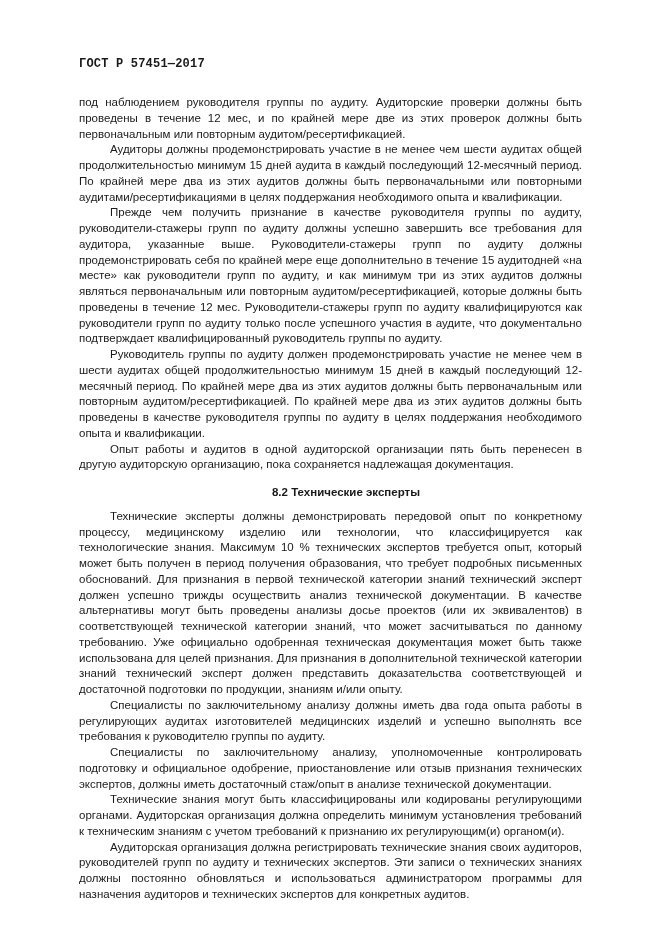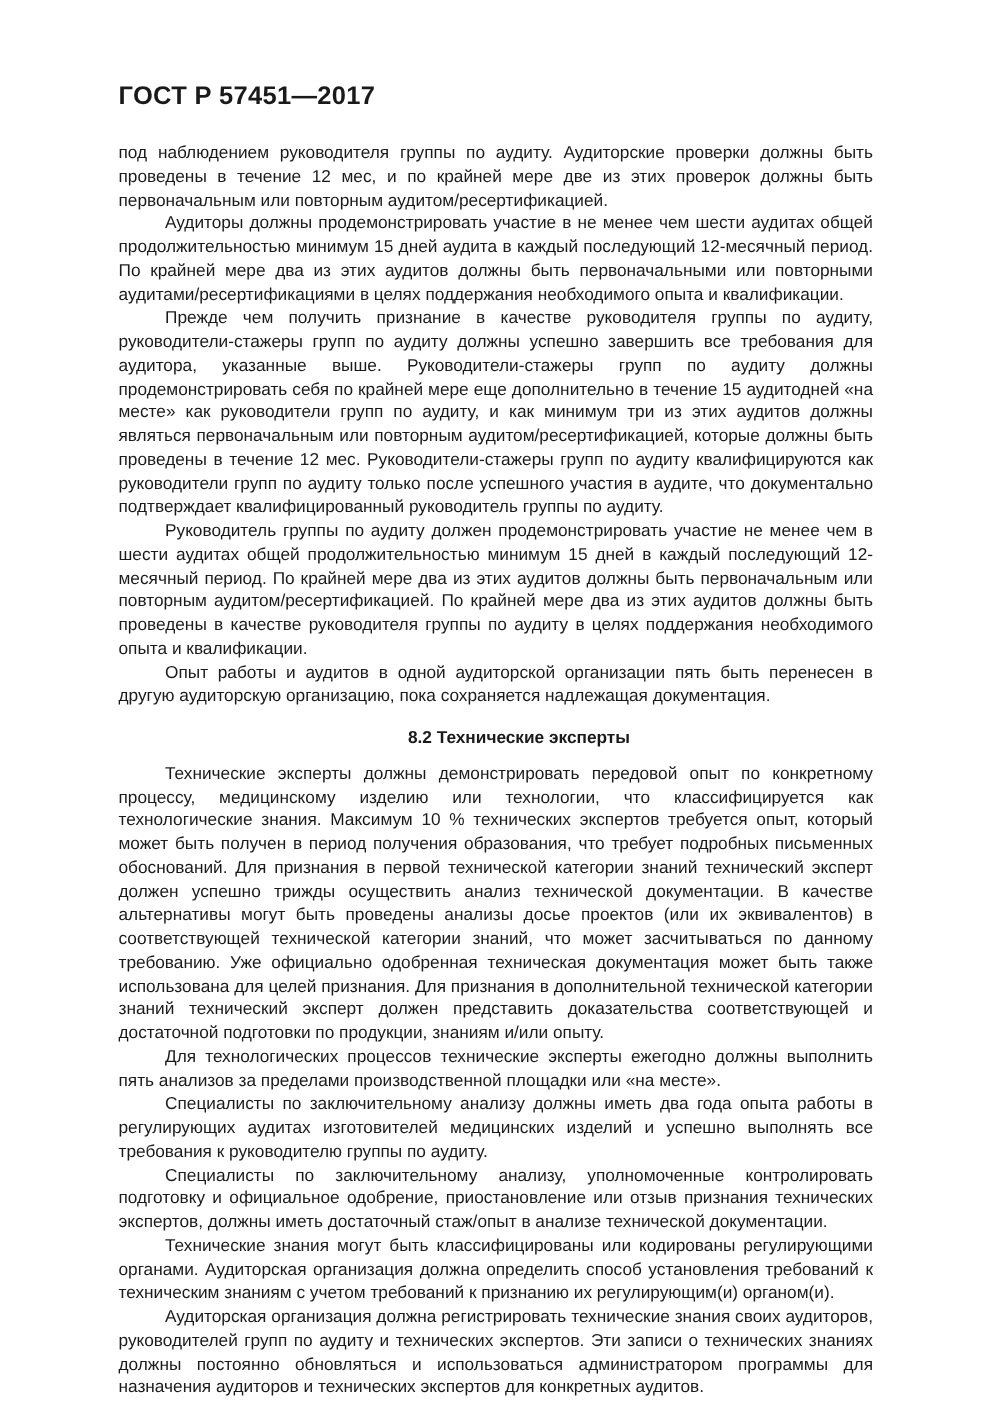--- a/index.html
+++ b/index.html
@@ -16,25 +16,26 @@
   }
   .page {
     box-sizing: border-box;
     width: 661px;
     height: 935px;
     padding: 57px 79px 0 79px;
     background: #ffffff;
     position: relative;
   }
   .running-header {
-    font-size: 17px;
+    font-size: 12px;
     line-height: 14px;
     font-weight: bold;
     letter-spacing: 0.2px;
     margin: 0 0 24px 0;
+    font-family: Liberation Mono, monospace;
   }
   .body-text {
     font-size: 11.5px;
     line-height: 15.75px;
     text-align: justify;
   }
   .para {
     margin: 0;
     text-indent: 31px;
   }
@@ -58,21 +59,20 @@
   <div class="running-header">ГОСТ Р 57451—2017</div>
 
   <div class="body-text">
     <p class="para cont">под наблюдением руководителя группы по аудиту. Аудиторские проверки должны быть проведены в течение 12 мес, и по крайней мере две из этих проверок должны быть первоначальным или повторным аудитом/ресертификацией.</p>
     <p class="para">Аудиторы должны продемонстрировать участие в не менее чем шести аудитах общей продолжительностью минимум 15 дней аудита в каждый последующий 12-месячный период. По крайней мере два из этих аудитов должны быть первоначальными или повторными аудитами/ресертификациями в целях поддержания необходимого опыта и квалификации.</p>
     <p class="para">Прежде чем получить признание в качестве руководителя группы по аудиту, руководители-стажеры групп по аудиту должны успешно завершить все требования для аудитора, указанные выше. Руководители-стажеры групп по аудиту должны продемонстрировать себя по крайней мере еще дополнительно в течение 15 аудитодней «на месте» как руководители групп по аудиту, и как минимум три из этих аудитов должны являться первоначальным или повторным аудитом/ресертификацией, которые должны быть проведены в течение 12 мес. Руководители-стажеры групп по аудиту квалифицируются как руководители групп по аудиту только после успешного участия в аудите, что документально подтверждает квалифицированный руководитель группы по аудиту.</p>
     <p class="para">Руководитель группы по аудиту должен продемонстрировать участие не менее чем в шести аудитах общей продолжительностью минимум 15 дней в каждый последующий 12-месячный период. По крайней мере два из этих аудитов должны быть первоначальным или повторным аудитом/ресертификацией. По крайней мере два из этих аудитов должны быть проведены в качестве руководителя группы по аудиту в целях поддержания необходимого опыта и квалификации.</p>
     <p class="para">Опыт работы и аудитов в одной аудиторской организации пять быть перенесен в другую аудиторскую организацию, пока сохраняется надлежащая документация.</p>
     <h2 class="section-heading">8.2 Технические эксперты</h2>
     <p class="para">Технические эксперты должны демонстрировать передовой опыт по конкретному процессу, медицинскому изделию или технологии, что классифицируется как технологические знания. Максимум 10 % технических экспертов требуется опыт, который может быть получен в период получения образования, что требует подробных письменных обоснований. Для признания в первой технической категории знаний технический эксперт должен успешно трижды осуществить анализ технической документации. В качестве альтернативы могут быть проведены анализы досье проектов (или их эквивалентов) в соответствующей технической категории знаний, что может засчитываться по данному требованию. Уже официально одобренная техническая документация может быть также использована для целей признания. Для признания в дополнительной технической категории знаний технический эксперт должен представить доказательства соответствующей и достаточной подготовки по продукции, знаниям и/или опыту.</p>
-    <p class="para">Для технологических процессов технические эксперты ежегодно должны выполнить пять анализов за пределами производственной площадки или «на месте».</p>
     <p class="para">Специалисты по заключительному анализу должны иметь два года опыта работы в регулирующих аудитах изготовителей медицинских изделий и успешно выполнять все требования к руководителю группы по аудиту.</p>
     <p class="para">Специалисты по заключительному анализу, уполномоченные контролировать подготовку и официальное одобрение, приостановление или отзыв признания технических экспертов, должны иметь достаточный стаж/опыт в анализе технической документации.</p>
-    <p class="para">Технические знания могут быть классифицированы или кодированы регулирующими органами. Аудиторская организация должна определить способ установления требований к техническим знаниям с учетом требований к признанию их регулирующим(и) органом(и).</p>
+    <p class="para">Технические знания могут быть классифицированы или кодированы регулирующими органами. Аудиторская организация должна определить минимум установления требований к техническим знаниям с учетом требований к признанию их регулирующим(и) органом(и).</p>
     <p class="para">Аудиторская организация должна регистрировать технические знания своих аудиторов, руководителей групп по аудиту и технических экспертов. Эти записи о технических знаниях должны постоянно обновляться и использоваться администратором программы для назначения аудиторов и технических экспертов для конкретных аудитов.</p>
 
   </div>
 
 </div>
 
 </body></html>

